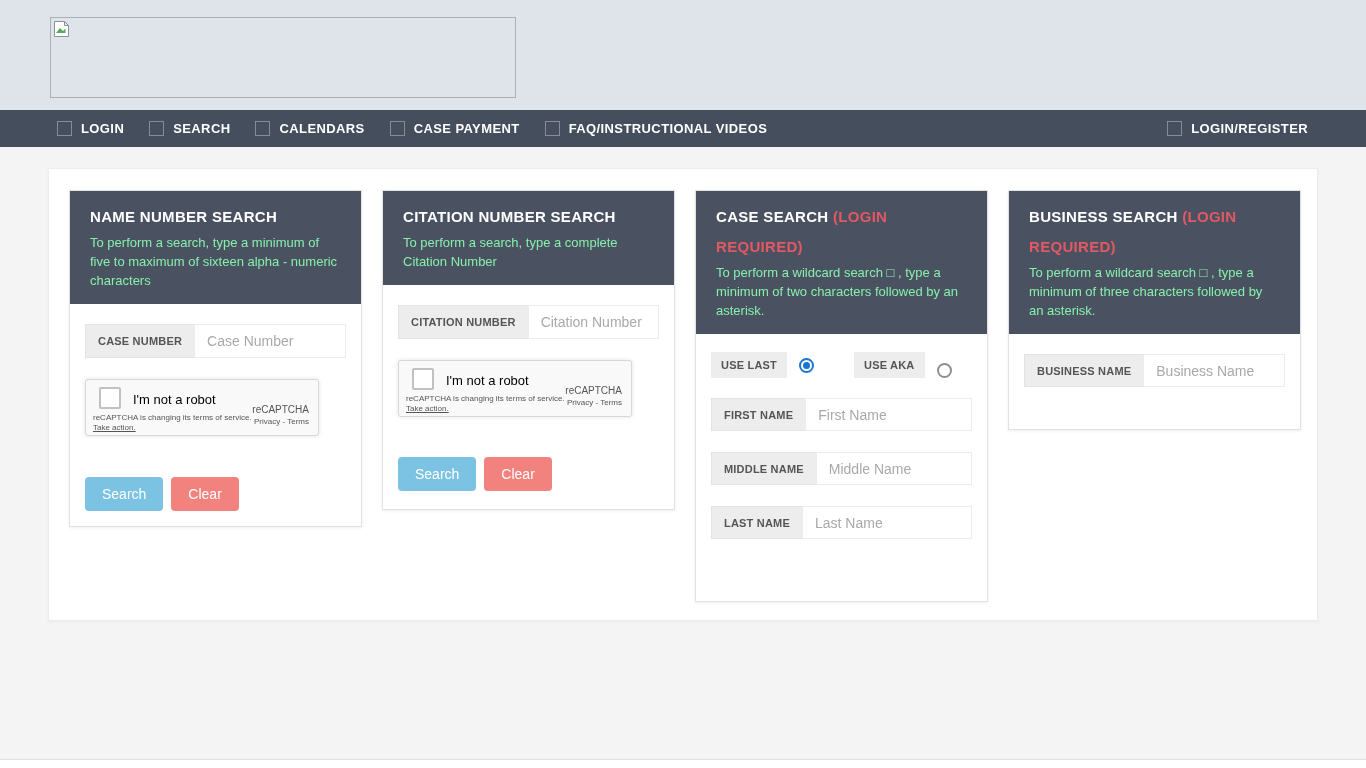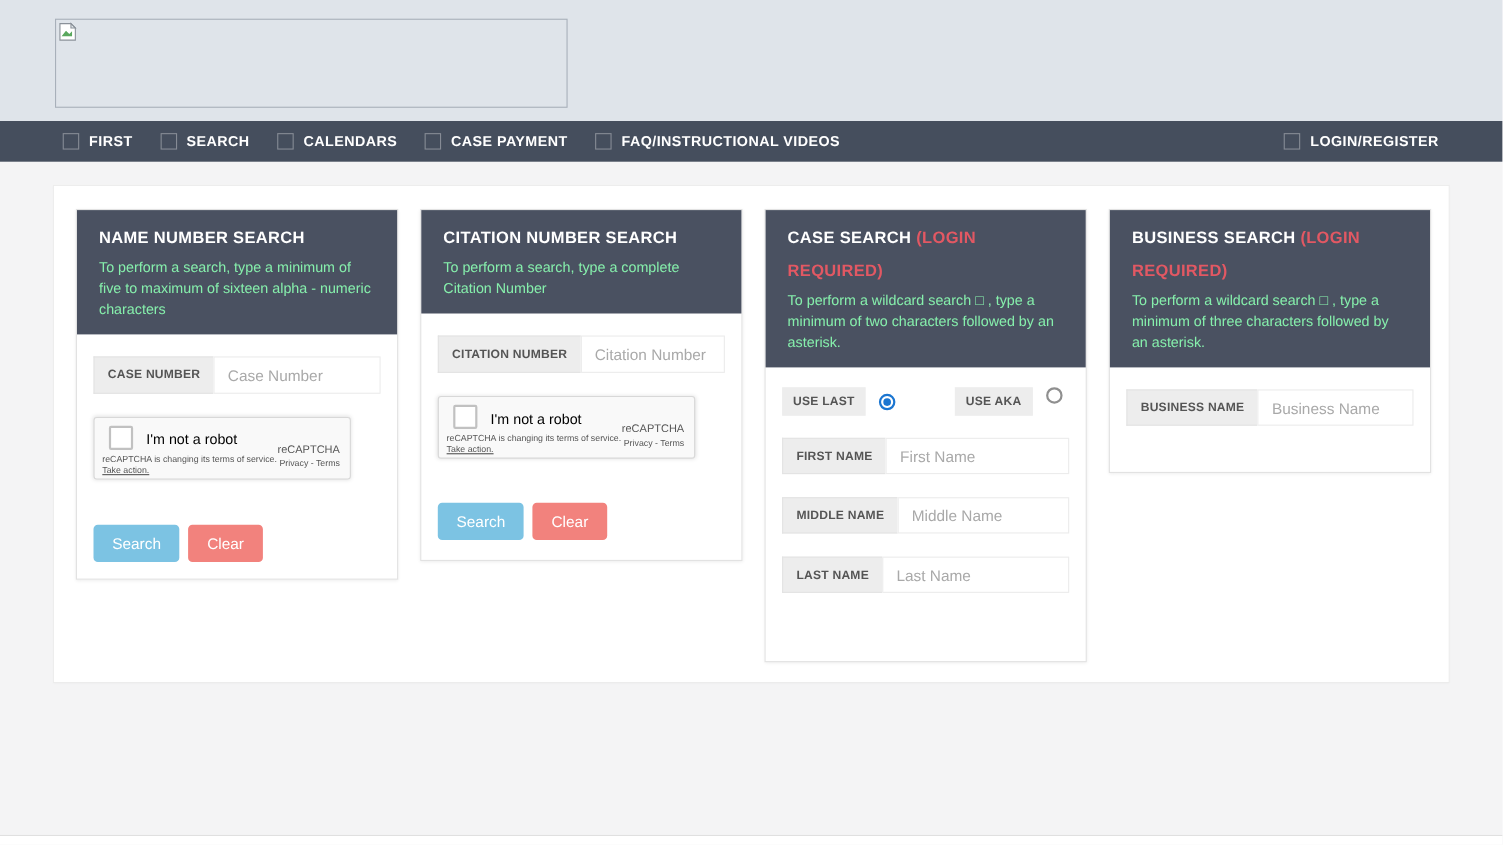--- a/index.html
+++ b/index.html
@@ -49,21 +49,21 @@
   .igroup input::placeholder { color:#a9a9a9; }
 
   
   .radio-row { display:flex; align-items:center; margin-top:18px; }
   .radio-addon { background:#ededed; padding:7px 10px; font-size:11px; font-weight:bold; color:#555; letter-spacing:.2px; }
   .radio { width:15px; height:15px; border-radius:50%; margin-left:12px; border:2px solid #8f8f8f;
            background:#fff; position:relative; cursor:pointer; flex:none; }
   .radio.checked { border-color:#1b76d1; }
   .radio.checked::after { content:""; position:absolute; left:2px; top:2px; right:2px; bottom:2px;
                           border-radius:50%; background:#1b76d1; }
-  .radio-group-2 { margin-left:54px; display:flex; align-items:flex-start; }
+  .radio-group-2 { margin-left:40px; display:flex; align-items:flex-end; }
 
   
   .captcha { margin-top:21px; position:relative; height:57px; background:#f9f9f9;
              border:1px solid #d8d8d8; border-radius:3px; box-shadow:0 0 4px rgba(0,0,0,.12); width:234px; }
   .captcha-checkbox { position:absolute; left:13px; top:7px; width:22px; height:22px; background:#fff;
                       border:2px solid #c1c1c1; border-radius:2px; cursor:pointer; }
   .captcha-label { position:absolute; left:47px; top:12px; font-size:13px; color:#000; }
   .captcha-notice { position:absolute; left:7px; top:33px; font-size:8px; line-height:10px; color:#555; }
   .captcha-link { text-decoration:underline; cursor:pointer; color:#555; }
   .captcha-brand { position:absolute; right:9px; top:24px; text-align:right; }
@@ -90,21 +90,21 @@
       <path d="M1.5 1.5h10l4 4v11h-14z" fill="#ffffff" stroke="#8a9199" stroke-width="1"></path>
       <path d="M11.5 1.5v4h4z" fill="#e8edf2" stroke="#8a9199" stroke-width="1"></path>
       <path d="M3 13l4-5 3 3 2.5-2.5V13z" fill="#5aa85e"></path>
     </svg>
   </div>
 </div>
 
 <div class="navbar">
   <div class="nav-item">
     <span class="nav-icon"></span>
-    <span class="nav-label">FIRST</span>
+    <span class="nav-label">LOGIN</span>
   </div>
   <div class="nav-item">
     <span class="nav-icon"></span>
     <span class="nav-label">SEARCH</span>
   </div>
   <div class="nav-item">
     <span class="nav-icon"></span>
     <span class="nav-label">CALENDARS</span>
   </div>
   <div class="nav-item">

